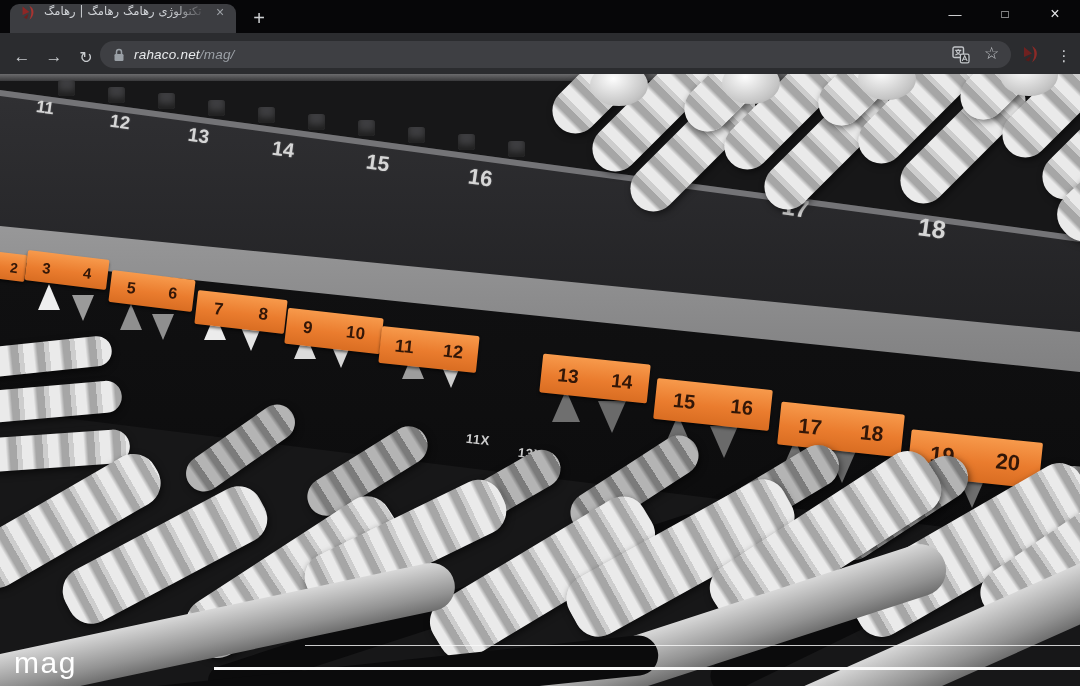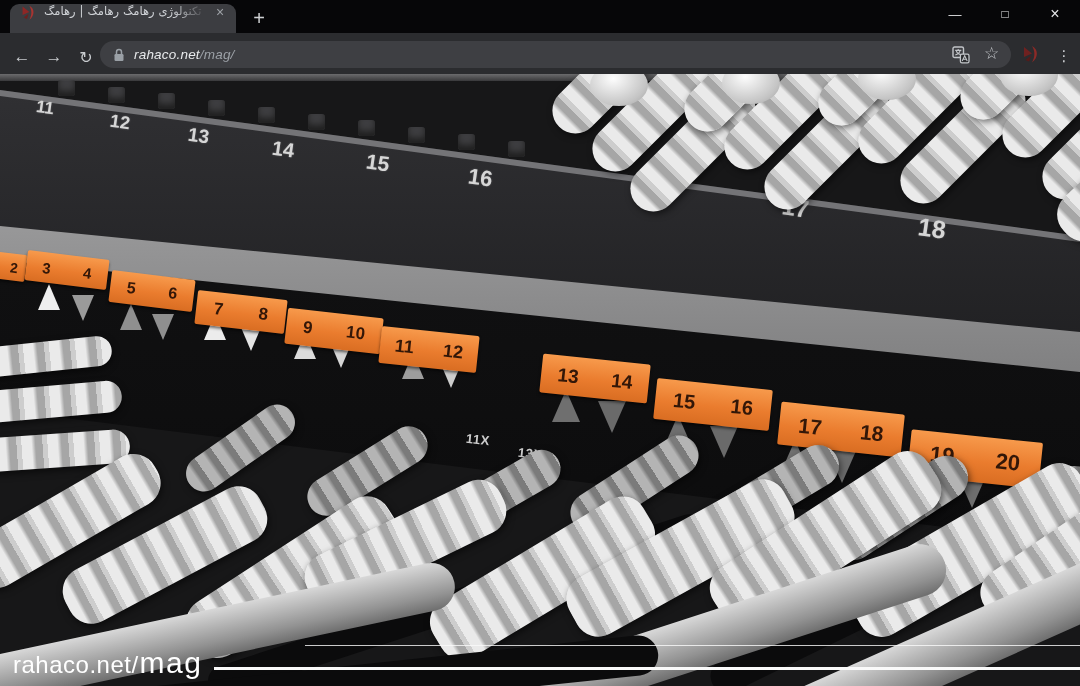--- a/index.html
+++ b/index.html
@@ -269,18 +269,17 @@
     <div class="boot" style="left:838px;top:442px;width:265px;height:68px;transform:rotate(-30deg);"></div>
     <div class="boot" style="left:968px;top:432px;width:265px;height:70px;transform:rotate(-34deg);"></div>
     <div class="scable" style="left:-60px;top:538px;width:520px;height:48px;transform:rotate(-12deg);"></div>
     <div class="scable" style="left:340px;top:558px;width:620px;height:52px;transform:rotate(-18deg);"></div>
     <div class="scable" style="left:740px;top:532px;width:500px;height:56px;transform:rotate(-24deg);"></div>
     <div class="sbar" style="left:-40px;top:596px;width:700px;height:40px;transform:rotate(-6deg);"></div>
 
     <div class="wline" style="left:305px;top:571px;width:775px;height:1px;opacity:.8;z-index:29;"></div>
     <div class="wline" style="left:214px;top:593px;width:866px;height:2.5px;z-index:29;"></div>
     <div class="wm">
-        <span class="host">rahaco.net/</span>
         <span class="brand">mag</span>
       </div>
   </div>
 
 </div>
 
 </body></html>

